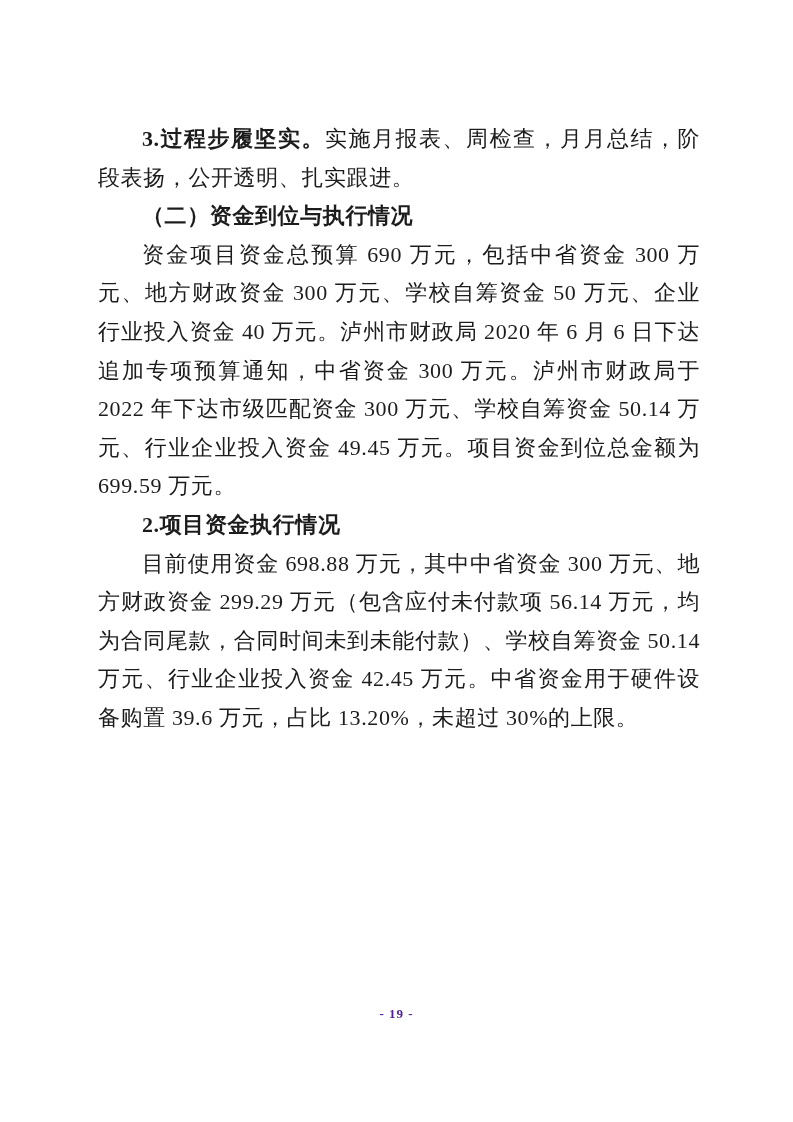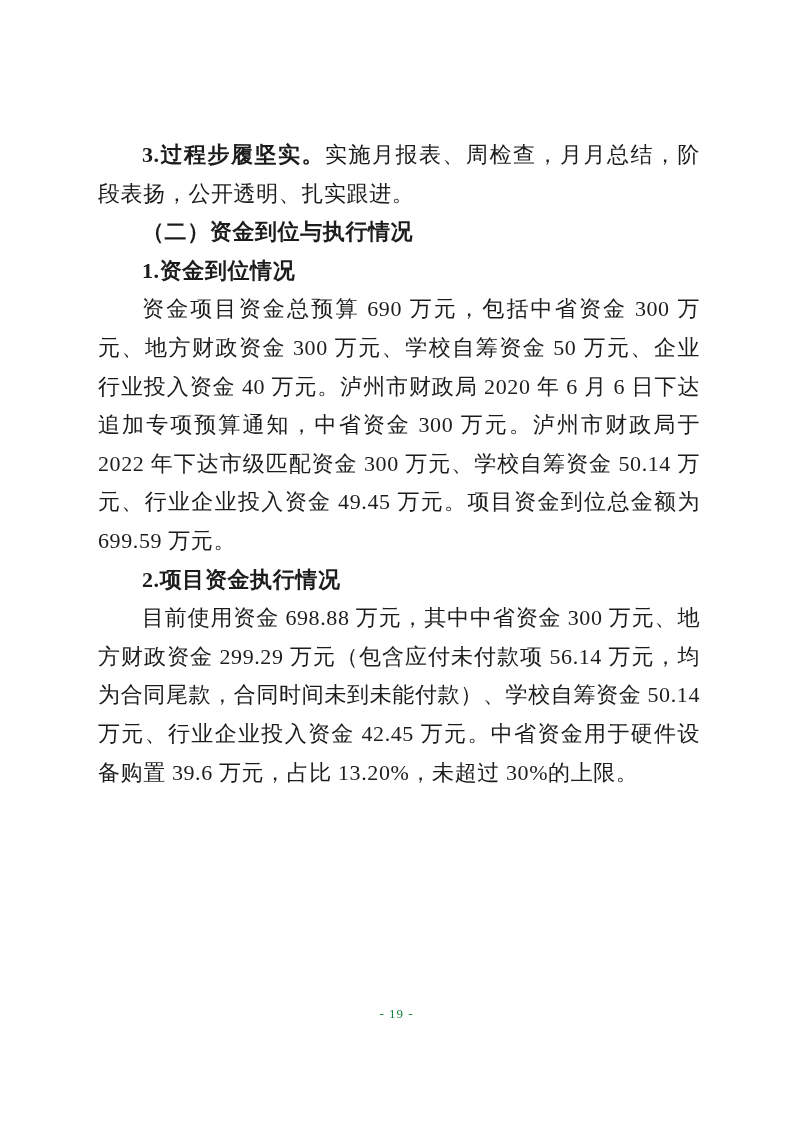--- a/index.html
+++ b/index.html
@@ -17,21 +17,21 @@
   }
   .page {
     position: relative;
     width: 793px;
     height: 1122px;
     background: #ffffff;
   }
   .body-text {
     position: absolute;
     left: 98px;
-    top: 136px;
+    top: 120px;
     width: 602px;
     font-size: 22px;
     line-height: 38.6px;
     letter-spacing: 0.6px;
     text-align: justify;
     text-justify: inter-character;
   }
   .body-text p {
     margin: 0;
     padding: 0;
@@ -45,33 +45,33 @@
   }
   .footer {
     position: absolute;
     left: 0;
     top: 1005px;
     width: 793px;
     text-align: center;
     font-size: 13px;
     line-height: 18px;
     letter-spacing: 1px;
-    color: #15803d;
+    color: #4c1d95;
+    font-weight: bold;
   }
 </style>
 </head>
 <body>
 
 <div class="page">
   <div class="body-text">
     <p><span class="lead-bold">3.过程步履坚实。</span><span>实施月报表、周检查，月月总结，阶段表扬，公开透明、扎实跟进。</span></p>
 
     <p class="heading">（二）资金到位与执行情况</p>
 
-    <p class="heading">1.资金到位情况</p>
 
     <p>资金项目资金总预算 690 万元，包括中省资金 300 万元、地方财政资金 300 万元、学校自筹资金 50 万元、企业行业投入资金 40 万元。泸州市财政局 2020 年 6 月 6 日下达追加专项预算通知，中省资金 300 万元。泸州市财政局于 2022 年下达市级匹配资金 300 万元、学校自筹资金 50.14 万元、行业企业投入资金 49.45 万元。项目资金到位总金额为 699.59 万元。</p>
 
     <p class="heading">2.项目资金执行情况</p>
 
     <p>目前使用资金 698.88 万元，其中中省资金 300 万元、地方财政资金 299.29 万元（包含应付未付款项 56.14 万元，均为合同尾款，合同时间未到未能付款）、学校自筹资金 50.14 万元、行业企业投入资金 42.45 万元。中省资金用于硬件设备购置 39.6 万元，占比 13.20%，未超过 30%的上限。</p>
 
 
   </div>
 

